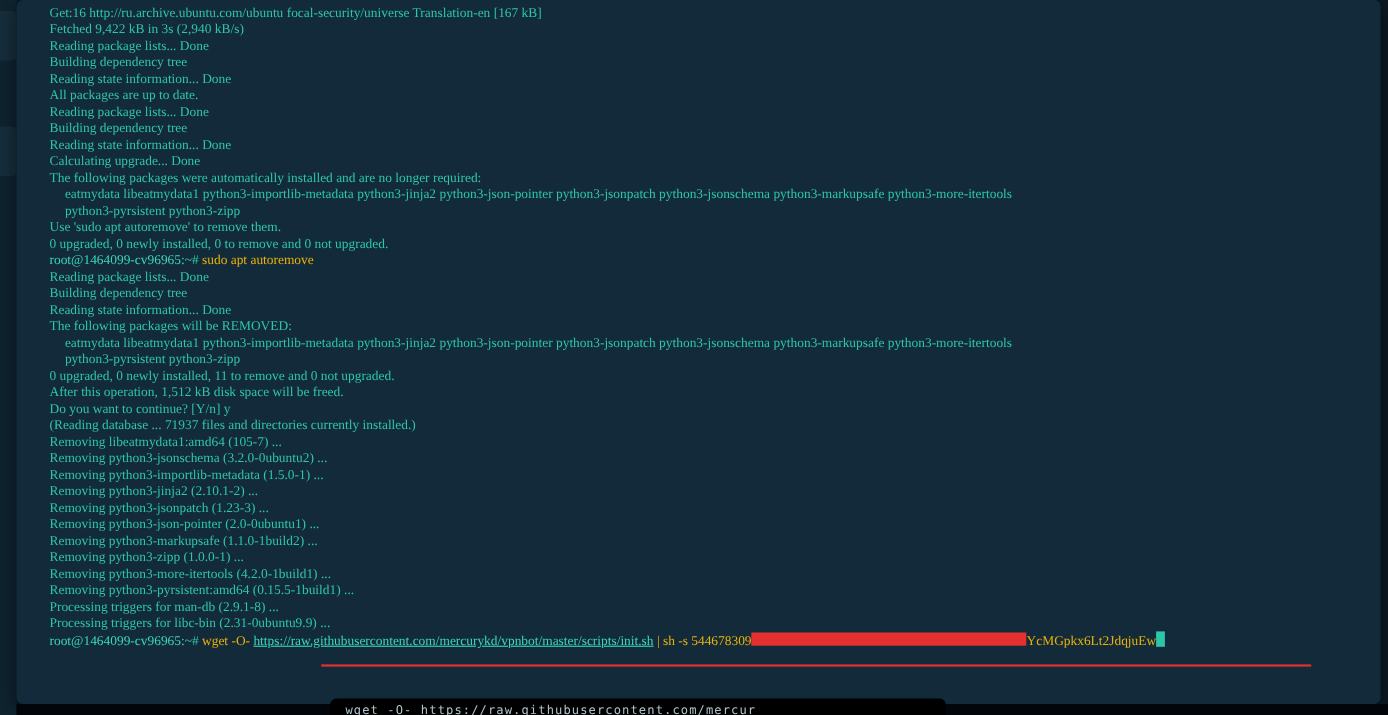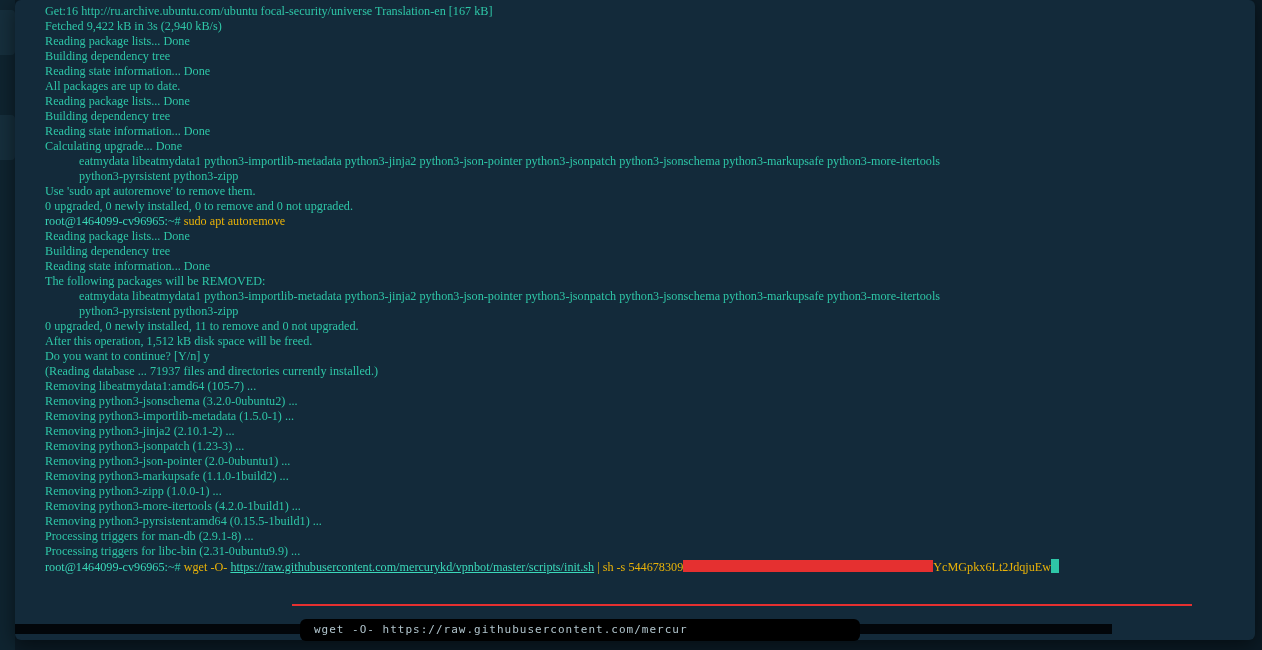--- a/index.html
+++ b/index.html
@@ -44,21 +44,21 @@
     overflow: hidden;
   }
   .line {
     white-space: pre-wrap;
     padding: 0 0 0 30px;
     text-indent: 0;
     color: #2ec6a7;
     font-family: Liberation Serif, serif;
   }
   .indent {
-    padding-left: 64px;
+    padding-left: 44px;
   }
   .prompt .host { color: #3ad8b9; }
   .cmd { color: #eab308; }
   .url { color: #3ad8b9; text-decoration: underline; }
   .redact {
     display: inline-block;
     width: 250px;
     height: 12px;
     background: #e53030;
     vertical-align: -1px;
@@ -71,22 +71,22 @@
     vertical-align: -2px;
   }
   .underline-red {
     position: absolute;
     height: 2px;
     background: #e53030;
   }
   .bottom-strip {
     position: absolute;
     left: 15px;
-    bottom: 16px;
-    width: 1097px;
+    bottom: 0;
+    width: 1247px;
     height: 10px;
     background: #02060a;
   }
   .bottom-strip .dark-blob {
     position: absolute;
     left: 285px;
     top: -5px;
     width: 560px;
     height: 22px;
     background: #000;
@@ -110,20 +110,21 @@
       <div class="line">Get:16 http://ru.archive.ubuntu.com/ubuntu focal-security/universe Translation-en [167 kB]</div>
       <div class="line">Fetched 9,422 kB in 3s (2,940 kB/s)</div>
       <div class="line">Reading package lists... Done</div>
       <div class="line">Building dependency tree</div>
       <div class="line">Reading state information... Done</div>
       <div class="line">All packages are up to date.</div>
       <div class="line">Reading package lists... Done</div>
       <div class="line">Building dependency tree</div>
       <div class="line">Reading state information... Done</div>
       <div class="line">Calculating upgrade... Done</div>
+      <div class="line">The following packages were automatically installed and are no longer required:</div>
       <div class="line indent">eatmydata libeatmydata1 python3-importlib-metadata python3-jinja2 python3-json-pointer python3-jsonpatch python3-jsonschema python3-markupsafe python3-more-itertools</div>
       <div class="line indent">python3-pyrsistent python3-zipp</div>
       <div class="line">Use 'sudo apt autoremove' to remove them.</div>
       <div class="line">0 upgraded, 0 newly installed, 0 to remove and 0 not upgraded.</div>
       <div class="line prompt"><span class="host">root@1464099-cv96965:~</span><span># </span><span class="cmd">sudo apt autoremove</span></div>
       <div class="line">Reading package lists... Done</div>
       <div class="line">Building dependency tree</div>
       <div class="line">Reading state information... Done</div>
       <div class="line">The following packages will be REMOVED:</div>
       <div class="line indent">eatmydata libeatmydata1 python3-importlib-metadata python3-jinja2 python3-json-pointer python3-jsonpatch python3-jsonschema python3-markupsafe python3-more-itertools</div>

